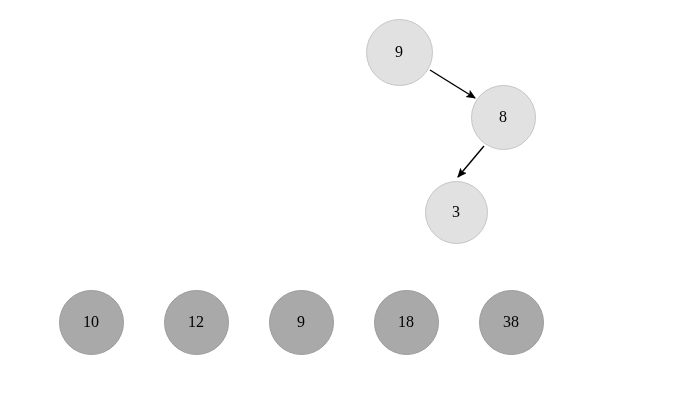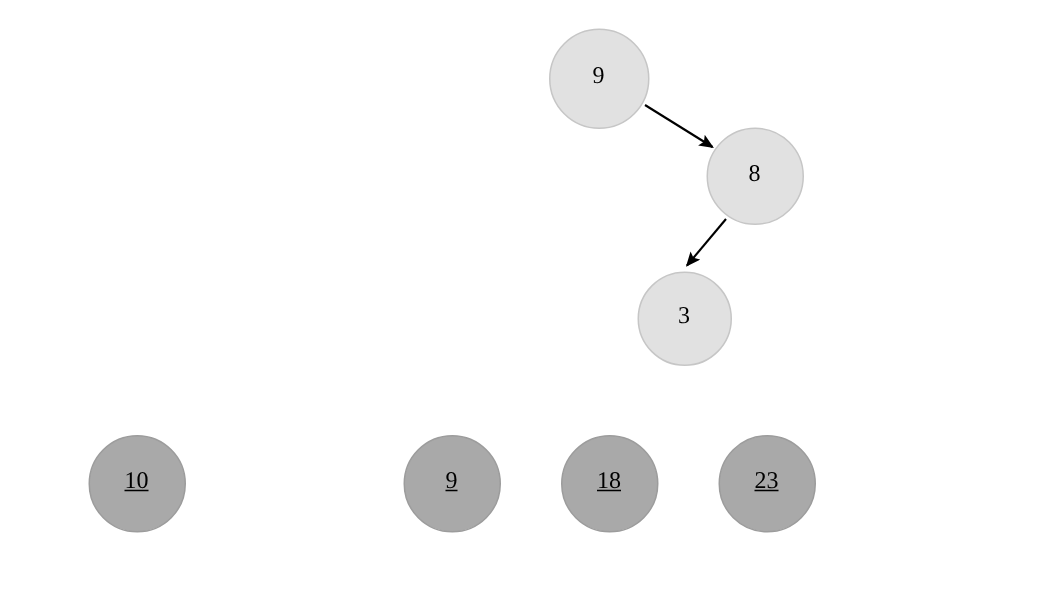--- a/index.html
+++ b/index.html
@@ -39,21 +39,20 @@
     color: #000000;
     user-select: none;
   }
   .node-light {
     background-color: #e1e1e1;
     border: 1px solid #c6c6c6;
   }
   .node-dark {
     background-color: #a9a9a9;
     border: 1px solid #6d28d9;
-    text-decoration: underline;
   }
   .node-label {
     display: block;
     transform: translateY(-0.5px);
   }
 </style>
 </head>
 <body>
 
 <div id="canvas" style="background: rgb(255, 255, 255);">
@@ -74,23 +73,26 @@
   <div class="node node-light" id="dom-node-8" style="width: 65px; height: 65px; left: 470.5px; top: 84.5px; background-color: rgb(225, 225, 225); border-color: rgb(198, 198, 198); color: rgb(0, 0, 0);">
     <span class="node-label">8</span>
   </div>
   <div class="node node-light" id="dom-node-3" style="width: 63px; height: 63px; left: 424.5px; top: 180.5px; background-color: rgb(225, 225, 225); border-color: rgb(198, 198, 198); color: rgb(0, 0, 0);">
     <span class="node-label">3</span>
   </div>
 
   <div class="node node-dark" id="dom-node-10" style="width: 65px; height: 65px; left: 58.5px; top: 289.5px; background-color: rgb(169, 169, 169); border-color: rgb(156, 156, 156); color: rgb(0, 0, 0);">
     <span class="node-label">10</span>
   </div>
+  <div class="node node-dark" id="dom-node-12" style="width: 65px; height: 65px; left: 163.5px; top: 289.5px; background-color: rgb(169, 169, 169); border-color: rgb(156, 156, 156); color: rgb(0, 0, 0);">
+    <span class="node-label">12</span>
+  </div>
   <div class="node node-dark" id="dom-node-14" style="width: 65px; height: 65px; left: 268.5px; top: 289.5px; background-color: rgb(169, 169, 169); border-color: rgb(156, 156, 156); color: rgb(0, 0, 0);">
     <span class="node-label">9</span>
   </div>
   <div class="node node-dark" id="dom-node-18" style="width: 65px; height: 65px; left: 373.5px; top: 289.5px; background-color: rgb(169, 169, 169); border-color: rgb(156, 156, 156); color: rgb(0, 0, 0);">
     <span class="node-label">18</span>
   </div>
   <div class="node node-dark" id="dom-node-23" style="width: 65px; height: 65px; left: 478.5px; top: 289.5px; background-color: rgb(169, 169, 169); border-color: rgb(156, 156, 156); color: rgb(0, 0, 0);">
-    <span class="node-label">23</span>
+    <span class="node-label">38</span>
   </div>
 
 </div>
 
 </body></html>

